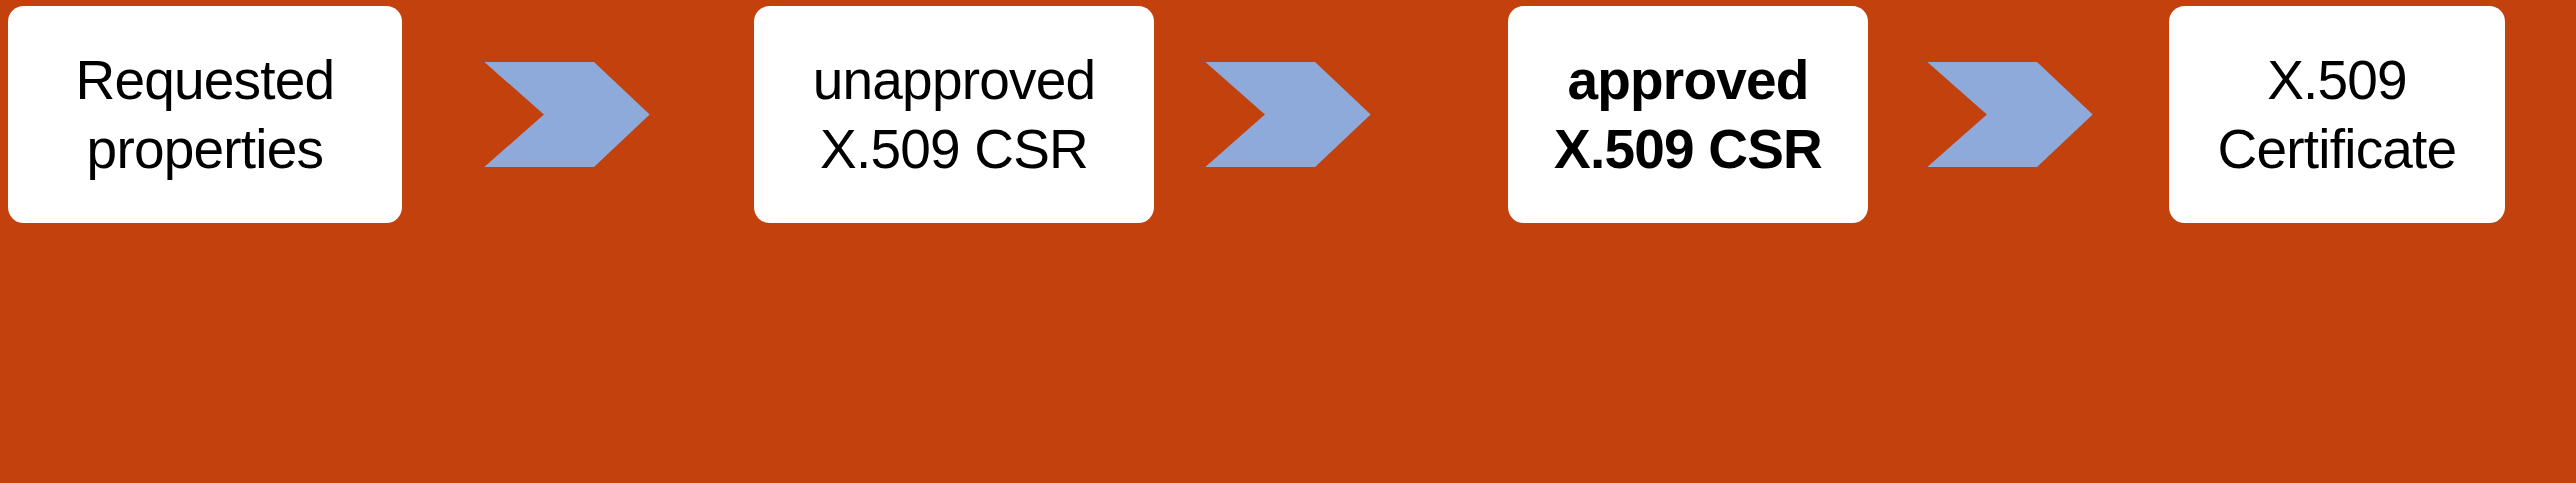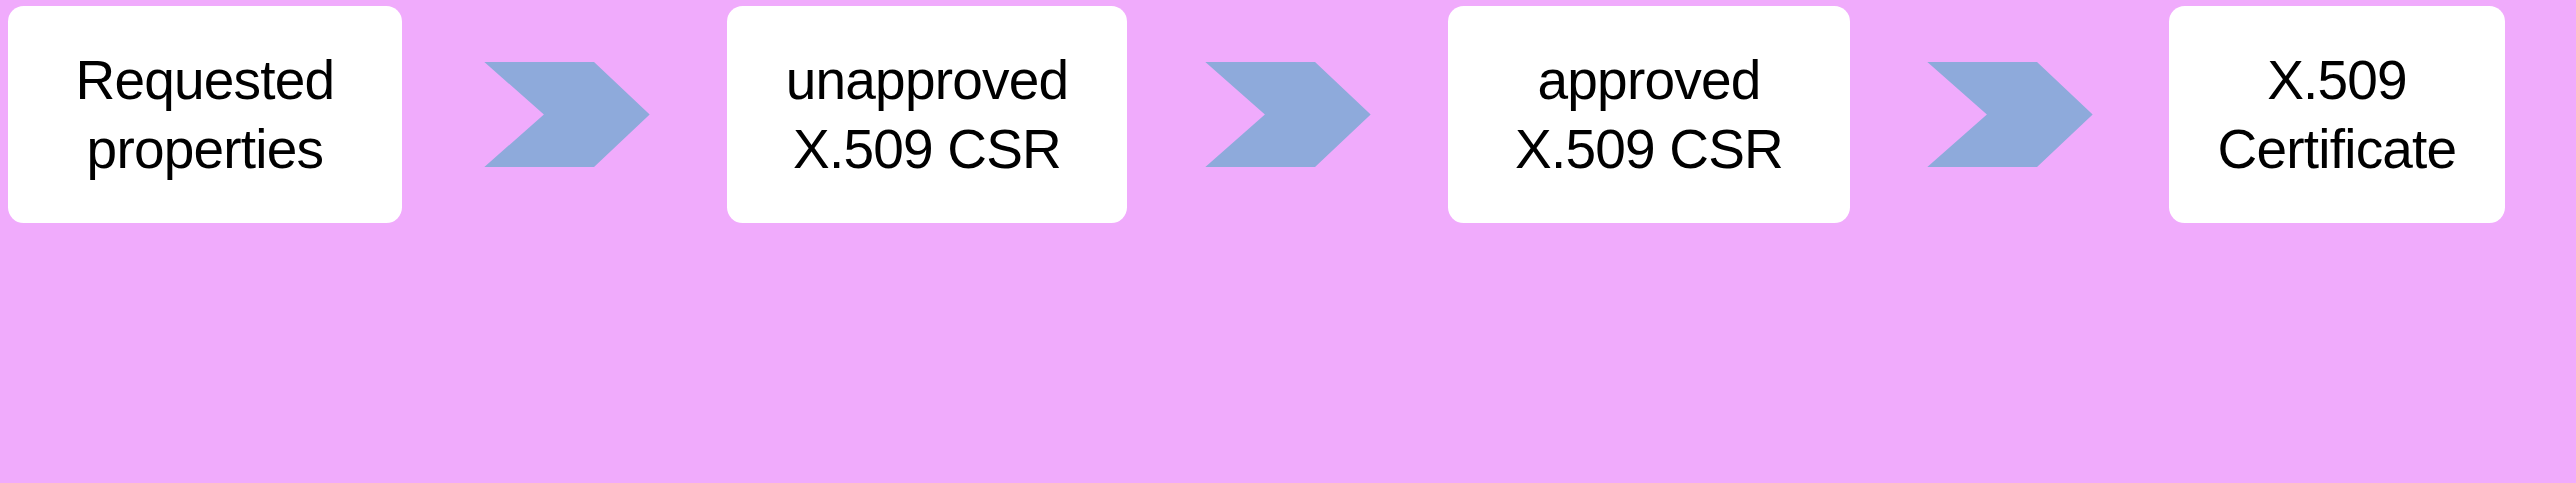--- a/index.html
+++ b/index.html
@@ -4,21 +4,21 @@
 <style>
   html, body {
     margin: 0;
     padding: 0;
     background: #000000;
   }
   .canvas {
     position: relative;
     width: 2576px;
     height: 484px;
-    background: #f0abfc;
+    background: #c2410c;
     overflow: hidden;
     font-family: "Liberation Sans", sans-serif;
   }
   .flow-box {
     position: absolute;
     top: 6.3px;
     height: 217px;
     background: #ffffff;
     border-radius: 15.7px;
     display: flex;
@@ -47,30 +47,30 @@
 
   <div class="flow-box" style="left:7.9px;  width:394px;">
     <span class="label">Requested
 properties</span>
   </div>
 
   <svg class="chevron" style="left:484px;" viewBox="0 0 211 134" aria-hidden="true">
     <polygon points="0,0 140,0 211,67 140,134 0,134 76,67" fill="#8EAADB"></polygon>
   </svg>
 
-  <div class="flow-box" style="left:727px; width:400px;">
+  <div class="flow-box" style="left:754px; width:400px;">
     <span class="label">unapproved
 X.509 CSR</span>
   </div>
 
   <svg class="chevron" style="left:1205px;" viewBox="0 0 211 134" aria-hidden="true">
     <polygon points="0,0 140,0 211,67 140,134 0,134 76,67" fill="#8EAADB"></polygon>
   </svg>
 
-  <div class="flow-box" style="left:1448px; width:402px;">
+  <div class="flow-box" style="left:1508px; width:360px;font-weight:bold;">
     <span class="label">approved
 X.509 CSR</span>
   </div>
 
   <svg class="chevron" style="left:1927px;" viewBox="0 0 211 134" aria-hidden="true">
     <polygon points="0,0 140,0 211,67 140,134 0,134 76,67" fill="#8EAADB"></polygon>
   </svg>
 
   <div class="flow-box" style="left:2169px; width:336px;">
     <span class="label">X.509

